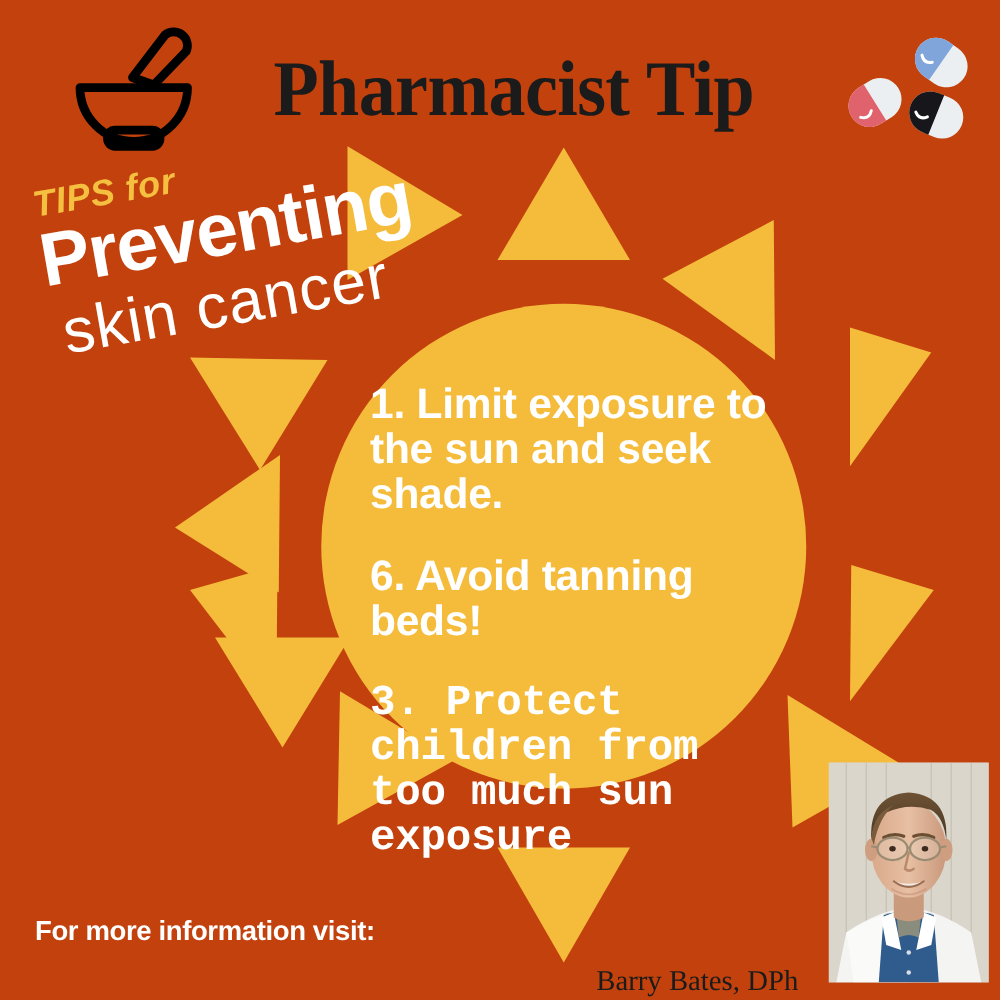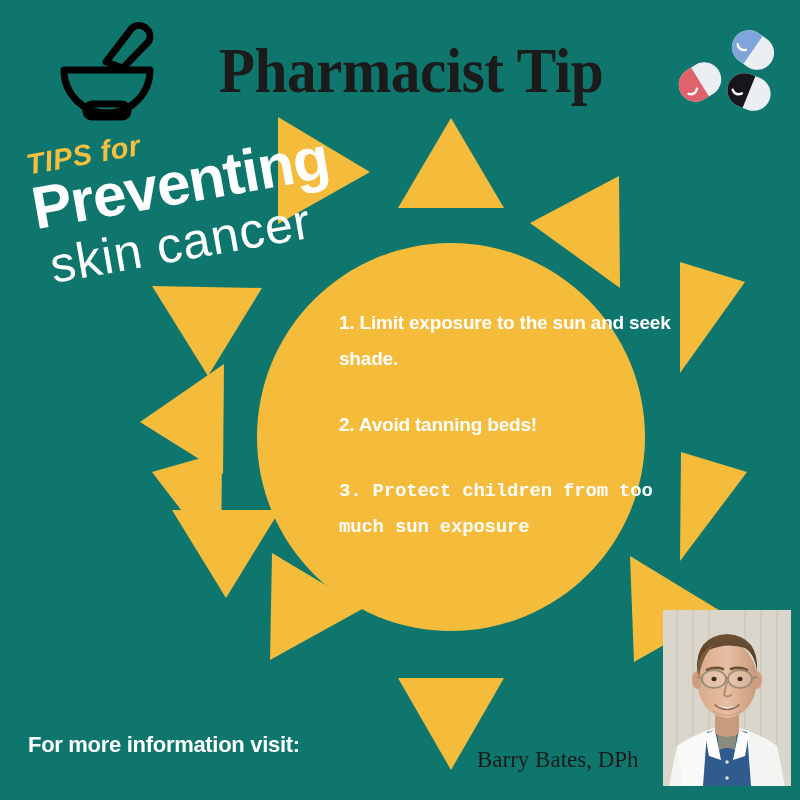--- a/index.html
+++ b/index.html
@@ -5,21 +5,21 @@
   html, body {
     margin: 0;
     padding: 0;
     background: #ffffff;
   }
   #poster {
     position: relative;
     width: 800px;
     height: 800px;
     overflow: hidden;
-    background: #0f766e;
+    background: #c2410c;
     font-family: "Liberation Sans", sans-serif;
   }
 
   
   #mortar-icon {
     position: absolute;
     left: 48px;
     top: 12px;
     width: 118px;
     height: 112px;
@@ -99,25 +99,24 @@
     white-space: nowrap;
   }
 
   
   #tips-list {
     position: absolute;
     left: 296px;
     top: 305px;
     width: 340px;
     color: #FFFFFF;
-    font-size: 19px;
+    font-size: 34px;
     font-weight: bold;
     line-height: 36px;
     letter-spacing: -0.2px;
-    margin-left: 43px;
   }
   .tip-item { margin-bottom: 30px; }
   .tip-item:last-child { margin-bottom: 0; font-family: Liberation Mono, monospace; }
 
   
   #footer {
     position: absolute;
     left: 24px;
     top: 730px;
     color: #FFFFFF;
@@ -125,21 +124,21 @@
     font-weight: bold;
     line-height: 30px;
     letter-spacing: -0.3px;
   }
   #footer-line1 { margin-left: 4px; }
 
   
   #credit-name {
     position: absolute;
     left: 477px;
-    top: 747px;
+    top: 772px;
     color: #1B1B1B;
     font-family: "Liberation Serif", serif;
     font-size: 23px;
     white-space: nowrap;
   }
 
   
   #portrait {
     position: absolute;
     left: 663px;
@@ -219,21 +218,21 @@
   </svg>
 
   <div id="headline-block">
     <div id="tips-for">TIPS for</div>
     <div id="preventing">Preventing</div>
     <div id="skin-cancer">skin cancer</div>
   </div>
 
   <div id="tips-list">
     <div class="tip-item">1. Limit exposure to the sun and seek shade.</div>
-    <div class="tip-item">2. Avoid tanning beds!</div>
+    <div class="tip-item">6. Avoid tanning beds!</div>
     <div class="tip-item">3. Protect children from too much sun exposure</div>
   </div>
 
   <div id="footer">
     <div id="footer-line1">For more information visit:</div>
   </div>
 
   <div id="credit-name">Barry Bates, DPh</div>
 
   <div id="portrait">

